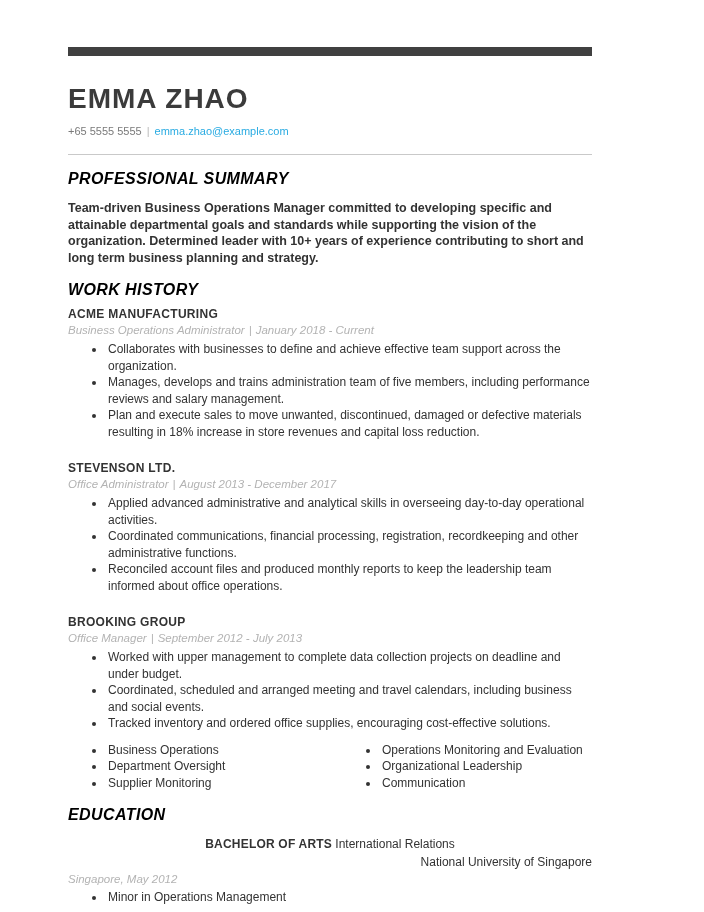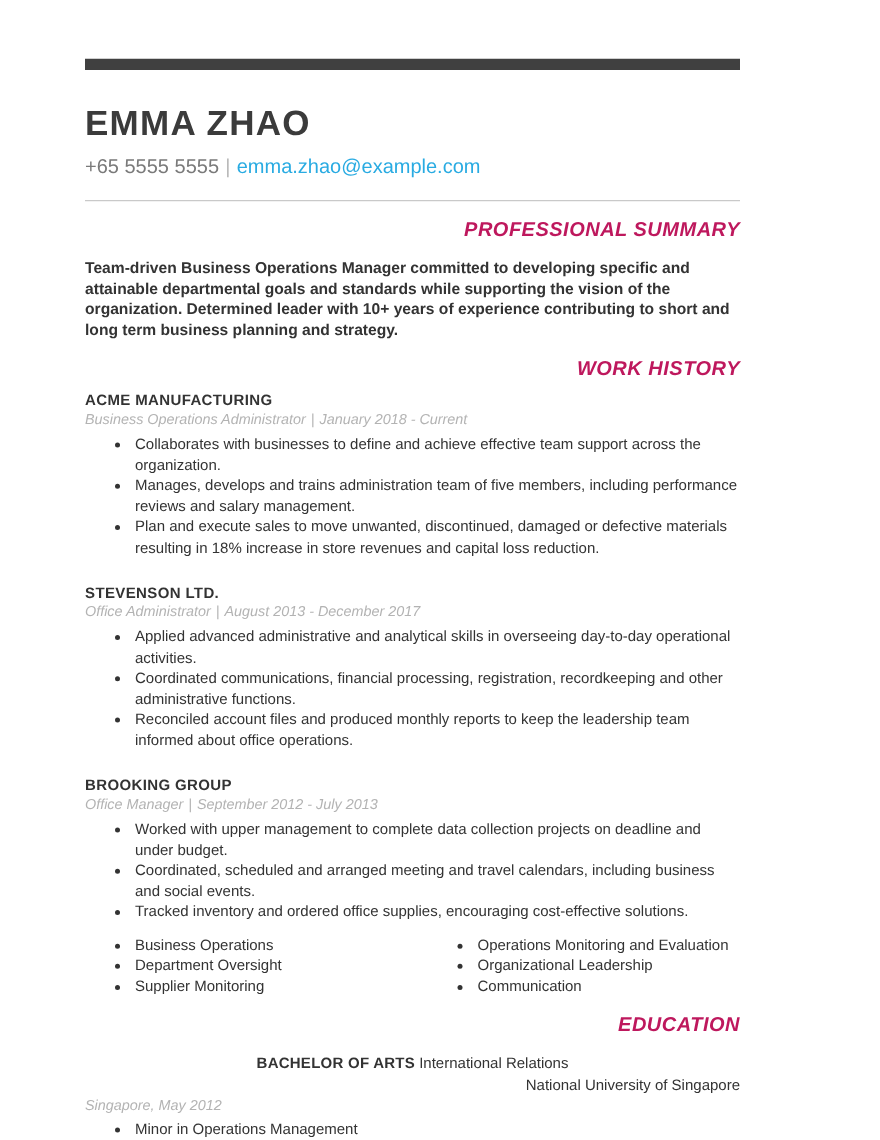--- a/index.html
+++ b/index.html
@@ -26,38 +26,37 @@
     color: #3b3b3b;
   }
   .address-line {
     margin-top: 9px;
     font-size: 10px;
     letter-spacing: 0.6px;
     color: #7a7a7a;
   }
   .contact-line {
     margin-top: 10px;
-    font-size: 16px;
+    font-size: 11px;
     color: #7a7a7a;
   }
   .contact-sep { margin: 0 5px; color: #b9b9b9; }
   .email-link { color: #29abe2; text-decoration: none; cursor: pointer; }
   .header-divider {
     border: none;
     border-top: 1px solid #c9c9c9;
     margin: 17px 0 0 0;
   }
   .section-heading {
     margin: 15px 0 0 0;
     font-size: 16px;
     font-style: italic;
     font-weight: 700;
     letter-spacing: 0.4px;
-    color: #be185d;
-    text-align: right;
+    color: #000000;
   }
   .summary-text {
     margin: 12px 0 0 0;
     font-size: 12.5px;
     font-weight: 700;
     line-height: 16.5px;
     color: #333333;
   }
   .job { margin-top: 8px; }
   .job + .job { margin-top: 21px; }

